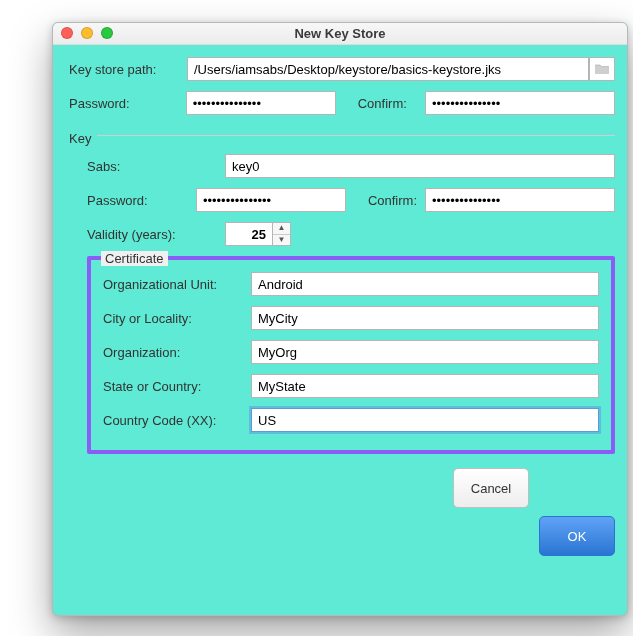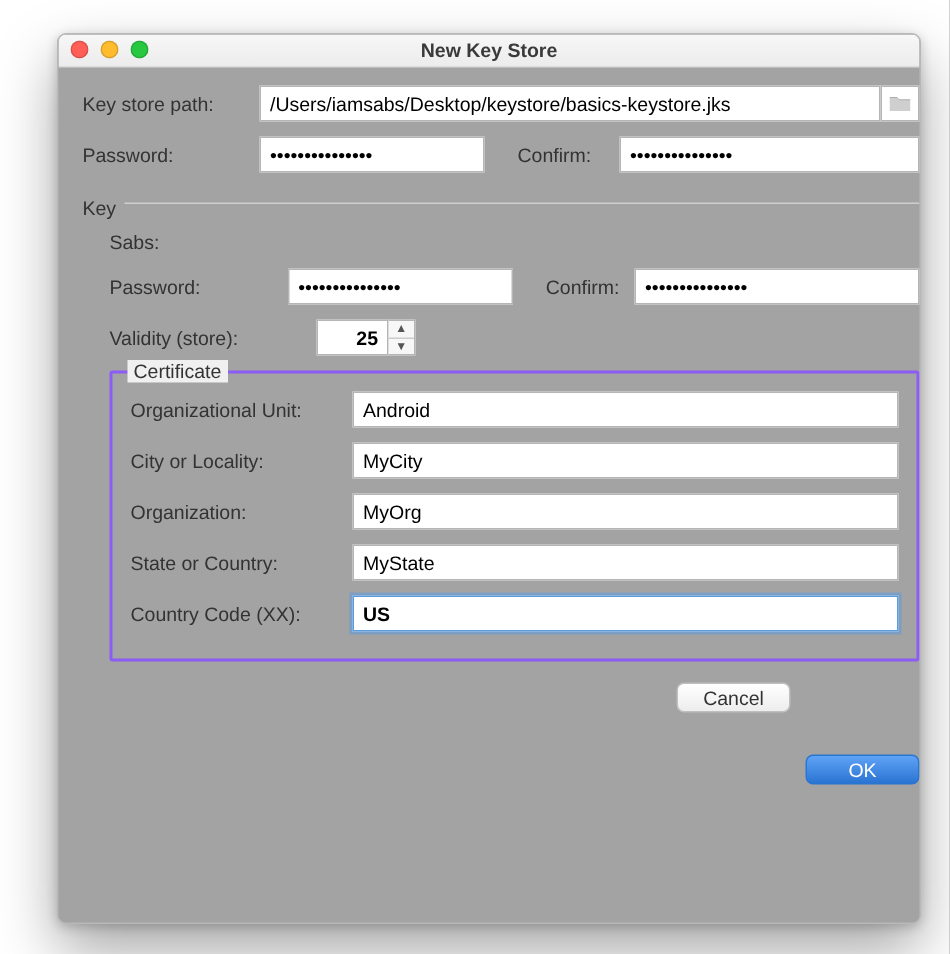--- a/index.html
+++ b/index.html
@@ -7,25 +7,25 @@
     font-family: -apple-system, "Helvetica Neue", Arial, sans-serif;
     font-size: 13px;
     color: #333;
     background: #fff;
     width: 633px;
     height: 636px;
     position: relative;
   }
   .window {
     position: absolute;
-    left: 38px;
+    left: 52px;
     top: 22px;
     width: 576px;
     height: 594px;
-    background: #a3a3a3;
+    background: #5eead4;
     border: 1px solid #b8b8b8;
     border-radius: 6px;
     box-shadow: 0 18px 40px rgba(0,0,0,0.35), 0 2px 8px rgba(0,0,0,0.2);
     overflow: hidden;
   }
   .titlebar {
     height: 22px;
     position: relative;
     display: flex;
     align-items: center;
@@ -43,21 +43,21 @@
     display: flex;
     gap: 8px;
   }
   .tl {
     width: 12px; height: 12px; border-radius: 50%;
     border: 0.5px solid rgba(0,0,0,0.15);
   }
   .tl.red { background:#ff5f57; }
   .tl.yellow { background:#febc2e; }
   .tl.green { background:#28c840; }
-  .content { padding: 12px 0 14px 16px; }
+  .content { padding: 12px 12px 14px 16px; }
   .row { display:flex; align-items:center; margin-bottom:10px; gap:8px; }
   .lbl { color:#333; }
   .lbl.top { width:110px; }
   input[type=text], input[type=password] {
     height: 24px;
     border: 1px solid #b5b5b5;
     background: #fff;
     padding: 2px 6px;
     font-size: 13px;
     font-family: inherit;
@@ -84,44 +84,43 @@
     width:18px;
     border:1px solid #b5b5b5; border-left:none;
     background:#f7f7f7;
   }
   .spin-btns div {
     flex:1; display:flex; align-items:center; justify-content:center;
     font-size:8px; color:#555; cursor:pointer; line-height:1;
   }
   .spin-btns div:first-child { border-bottom:1px solid #ccc; }
   .cert-box {
-    border:2px solid #8b5cf6;
+    border:4px solid #8b5cf6;
     border-radius:2px;
     margin-top:0;
     padding: 12px 12px 8px 12px;
     position:relative;
   }
   .cert-legend {
     position:absolute; top:-9px; left:10px;
     background:#f0f0f0; padding:0 4px;
     font-size:13px; color:#333;
   }
   .cert-box .row .lbl { width:140px; }
   .cert-box .row input { flex:1; }
   .focused-field {
     border-color:#5b9bdc !important;
     box-shadow:0 0 0 2px rgba(93,155,222,0.55);
-    font-weight:bold;
   }
   .btn-row {
     display:flex; justify-content:flex-end; gap:10px;
     margin-top:14px;
   }
   .btn {
-    min-width:76px; height:20px;
+    min-width:76px; height:40px;
     border-radius:5px;
     font-size:13px;
     border:1px solid #bfbfbf;
     background:linear-gradient(#ffffff,#ededed);
     cursor:pointer;
     display:flex; align-items:center; justify-content:center;
   }
   .btn.primary {
     border:1px solid #2a74d2;
     background:linear-gradient(#5fa3f6,#2a74d2);
@@ -165,29 +164,30 @@
     </div>
 
     <div class="group-head">
       <span class="group-label">Key</span>
       <hr class="hr-line">
     </div>
 
     <div class="key-block">
       <div class="row">
         <span class="lbl">Sabs:</span>
+        <input type="text" style="flex: 1 1 0%;" value="key0">
       </div>
       <div class="row">
         <span class="lbl">Password:</span>
         <input type="password" style="width: 150px;" value="•••••••••••••••">
         <span class="lbl" style="margin-left:14px;width:60px">Confirm:</span>
         <input type="password" style="flex: 1 1 0%;" value="•••••••••••••••">
       </div>
       <div class="row">
-        <span class="lbl">Validity (store):</span>
+        <span class="lbl">Validity (years):</span>
         <div class="spin-wrap">
           <input type="text" class="spin-input" value="25" style="">
           <div class="spin-btns">
             <div>▲</div>
             <div>▼</div>
           </div>
         </div>
       </div>
 
       <div class="cert-box">

